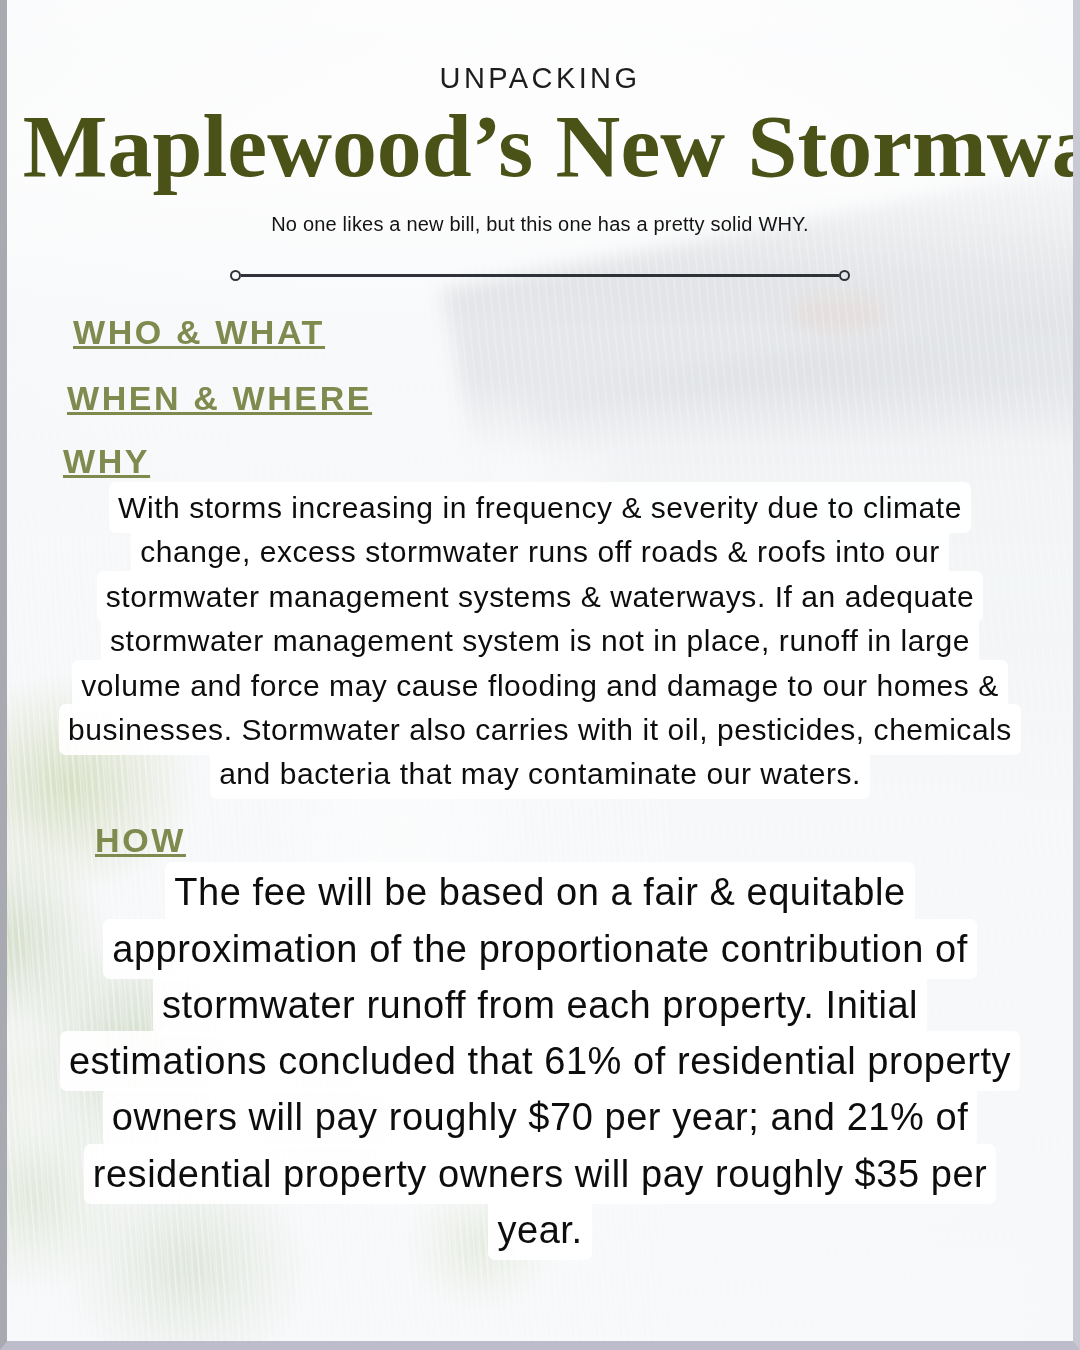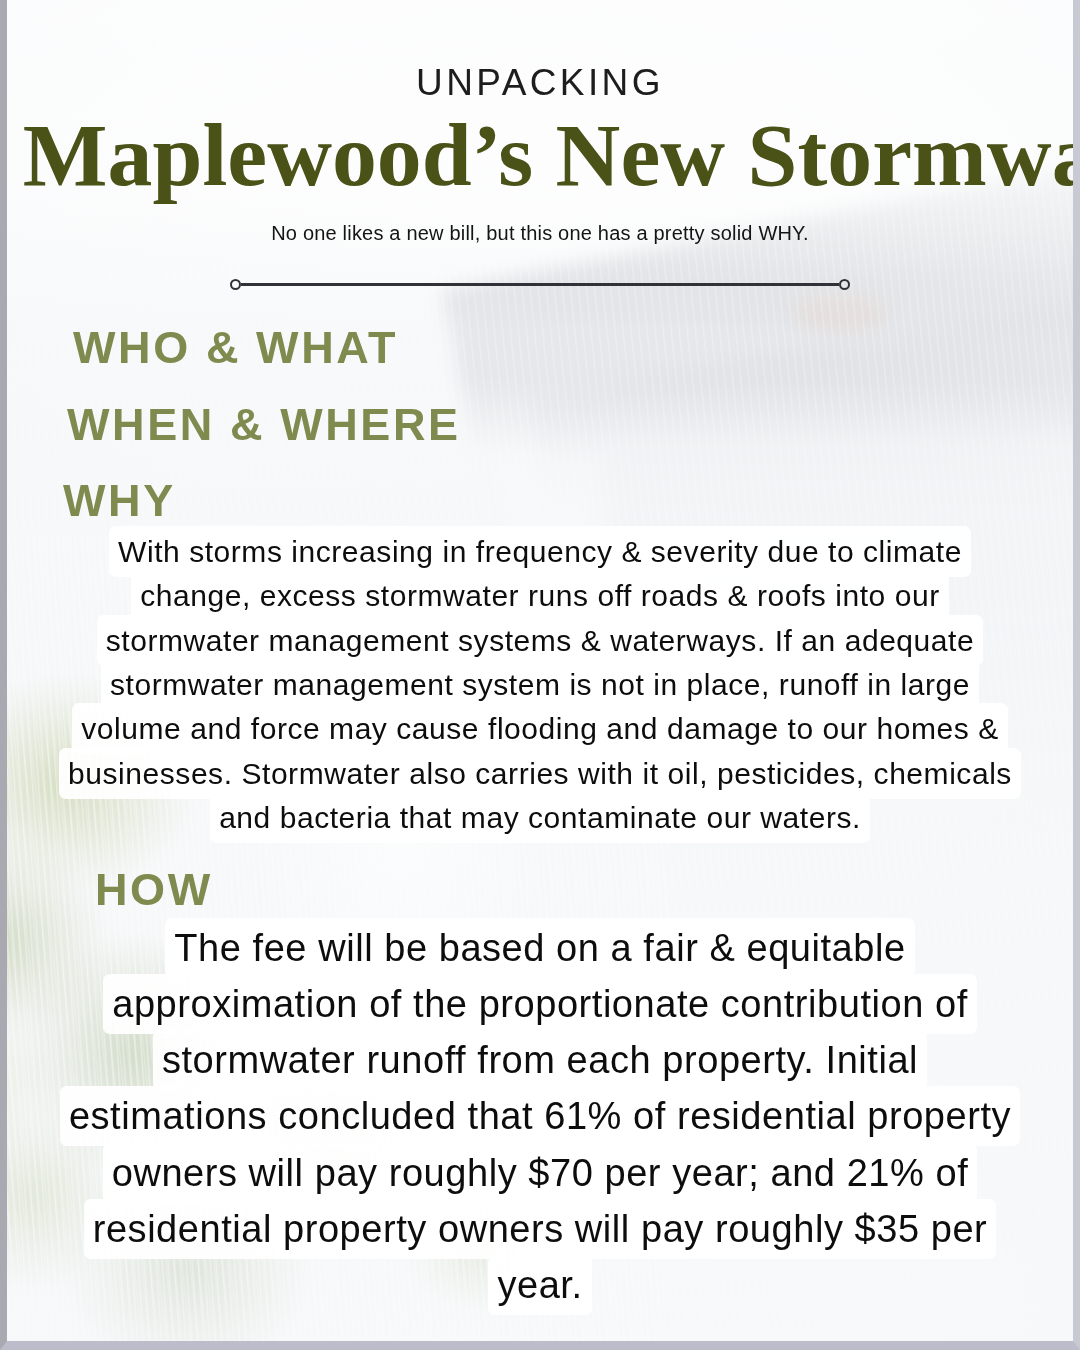--- a/index.html
+++ b/index.html
@@ -119,21 +119,21 @@
   .bg-vignette{
     position:absolute; inset:0;
     background:radial-gradient(ellipse 90% 70% at 50% 46%, rgba(255,255,255,0) 40%, rgba(244,246,248,.45) 100%);
   }
 
   
   .content{ position:relative; z-index:3; padding:0 26px; }
 
   .kicker{
     text-align:center;
-    font-size:37px;
+    font-size:29px;
     letter-spacing:3.4px;
     color:#1d1d1d;
     font-weight:400;
     margin-top:62px;
   }
 
   .title{
     text-align:center;
     font-family:"Liberation Serif", serif;
     font-weight:700;
@@ -171,25 +171,26 @@
   }
 
   
   .section{ margin-top:26px; }
   .section.s-who   { margin-top:34px; }
   .section.s-when  { margin-top:30px; }
   .section.s-why   { margin-top:28px; }
   .section.s-how   { margin-top:26px; }
 
   .sec-head{
-    font-size:45px;
+    font-size:34px;
     font-weight:700;
     letter-spacing:2.6px;
     color:#7f8a4f;
     line-height:1.05;
+    text-decoration:underline;
   }
   .s-who  .sec-head{ padding-left:40px; }
   .s-when .sec-head{ padding-left:34px; }
   .s-why  .sec-head{ padding-left:30px; }
   .s-how  .sec-head{ padding-left:62px; }
 
   
   .body{
     margin-top:6px;
     text-align:center;

